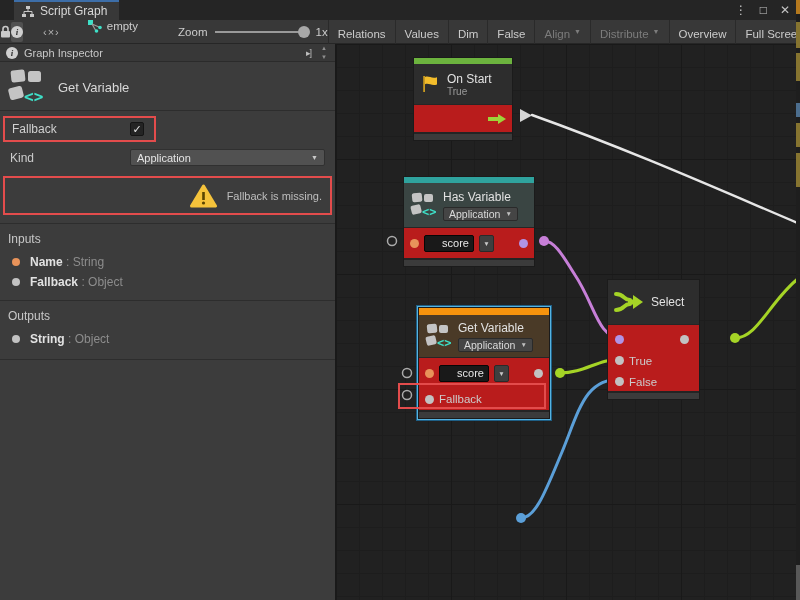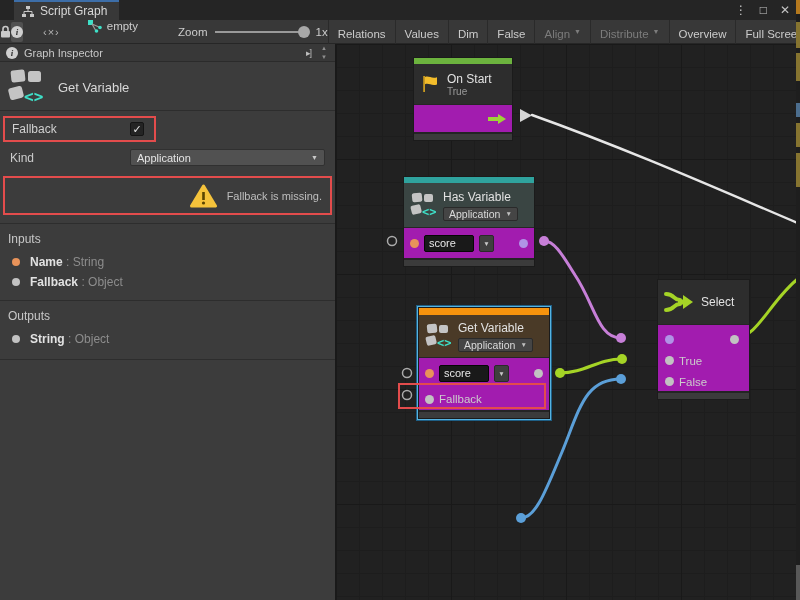--- a/index.html
+++ b/index.html
@@ -83,21 +83,21 @@
   .node.selected { box-shadow:0 0 0 1px #56b3e0, 0 0 0 2px #1e5f86; }
   .nbar { height:6px; }
   .nhead { background:#2d2d2d; display:flex; align-items:center; gap:7px; padding:4px 6px; }
   .nhead.tint-teal { background:#3a4543; }
   .nhead.tint-orange { background:#4a3a27; }
   .ntitle { font-size:12px; color:#e2e2e2; white-space:nowrap; }
   .nsub { font-size:10px; color:#9a9a9a; }
   .npill { margin-top:3px; height:14px; background:#454545; border:1px solid #2a2a2a; border-radius:2px;
            display:inline-flex; align-items:center; gap:5px; padding:0 5px; font-size:10.5px; color:#dadada; }
   .npill .dd-caret { font-size:6.5px; color:#c0c0c0; }
-  .nbody { background:#a21caf; border-top:1px solid #262626; }
+  .nbody { background:#b91c1c; border-top:1px solid #262626;text-align:right; }
   .prow { display:flex; align-items:center; gap:5px; padding:0 6px; }
   .pdot { width:9px; height:9px; border-radius:50%; flex:0 0 auto; }
   .pfield { width:50px; height:17px; background:#191919; border:1px solid #060606; border-radius:2px;
             padding:1px 4px 0 4px; font-size:11px; color:#e6e6e6; }
   .pfield-btn { width:15px; height:17px; background:#3f3f3f; border:1px solid #2a2a2a; border-radius:2px;
                 display:flex; align-items:center; justify-content:center; font-size:6.5px; color:#c8c8c8; }
   .plabel { font-size:11.5px; color:#cccccc; }
   .nfoot { height:8px; background:#3b3b3b; border-top:2px solid #242424; }
   .spacer { flex:1; }
 
@@ -305,21 +305,21 @@
       </div>
       <div class="prow" style="height:22px">
         <span class="pdot" style="background:#c2c2c2"></span>
         <span class="plabel">Fallback</span>
       </div>
     </div>
     <div class="nfoot"></div>
   </div>
   <div class="node-fallback-red"></div>
 
-  <div class="node" style="left:657px; top:279px; width:93px;">
+  <div class="node" style="left:607px; top:279px; width:93px;">
     <div class="nhead" style="height:44px; border-top:none">
       <svg width="30" height="24" viewBox="0 0 30 24">
         <path d="M2 4 C11 4 9 10 16 10" stroke="#a5d426" stroke-width="4" fill="none" stroke-linecap="round"></path>
         <path d="M2 20 C11 20 9 14 16 14" stroke="#a5d426" stroke-width="4" fill="none" stroke-linecap="round"></path>
         <rect x="14" y="9.5" width="6" height="5" fill="#a5d426"></rect>
         <polygon points="19,5 29,12 19,19" fill="#a5d426"></polygon>
       </svg>
       <div class="ntitle">Select</div>
     </div>
     <div class="nbody" style="padding-top:4px; height:67px">

